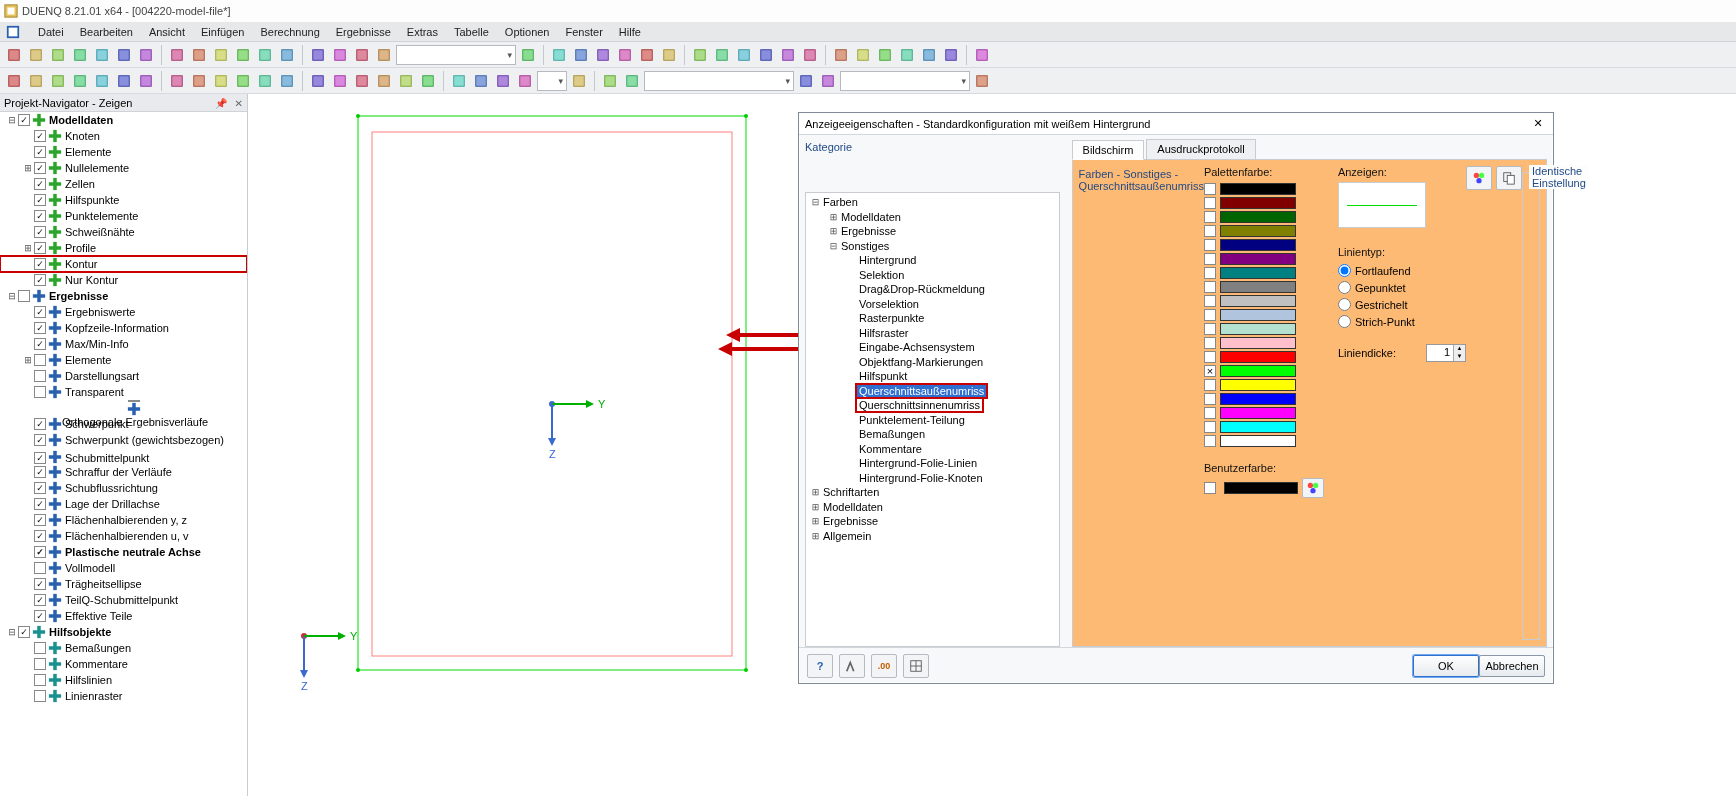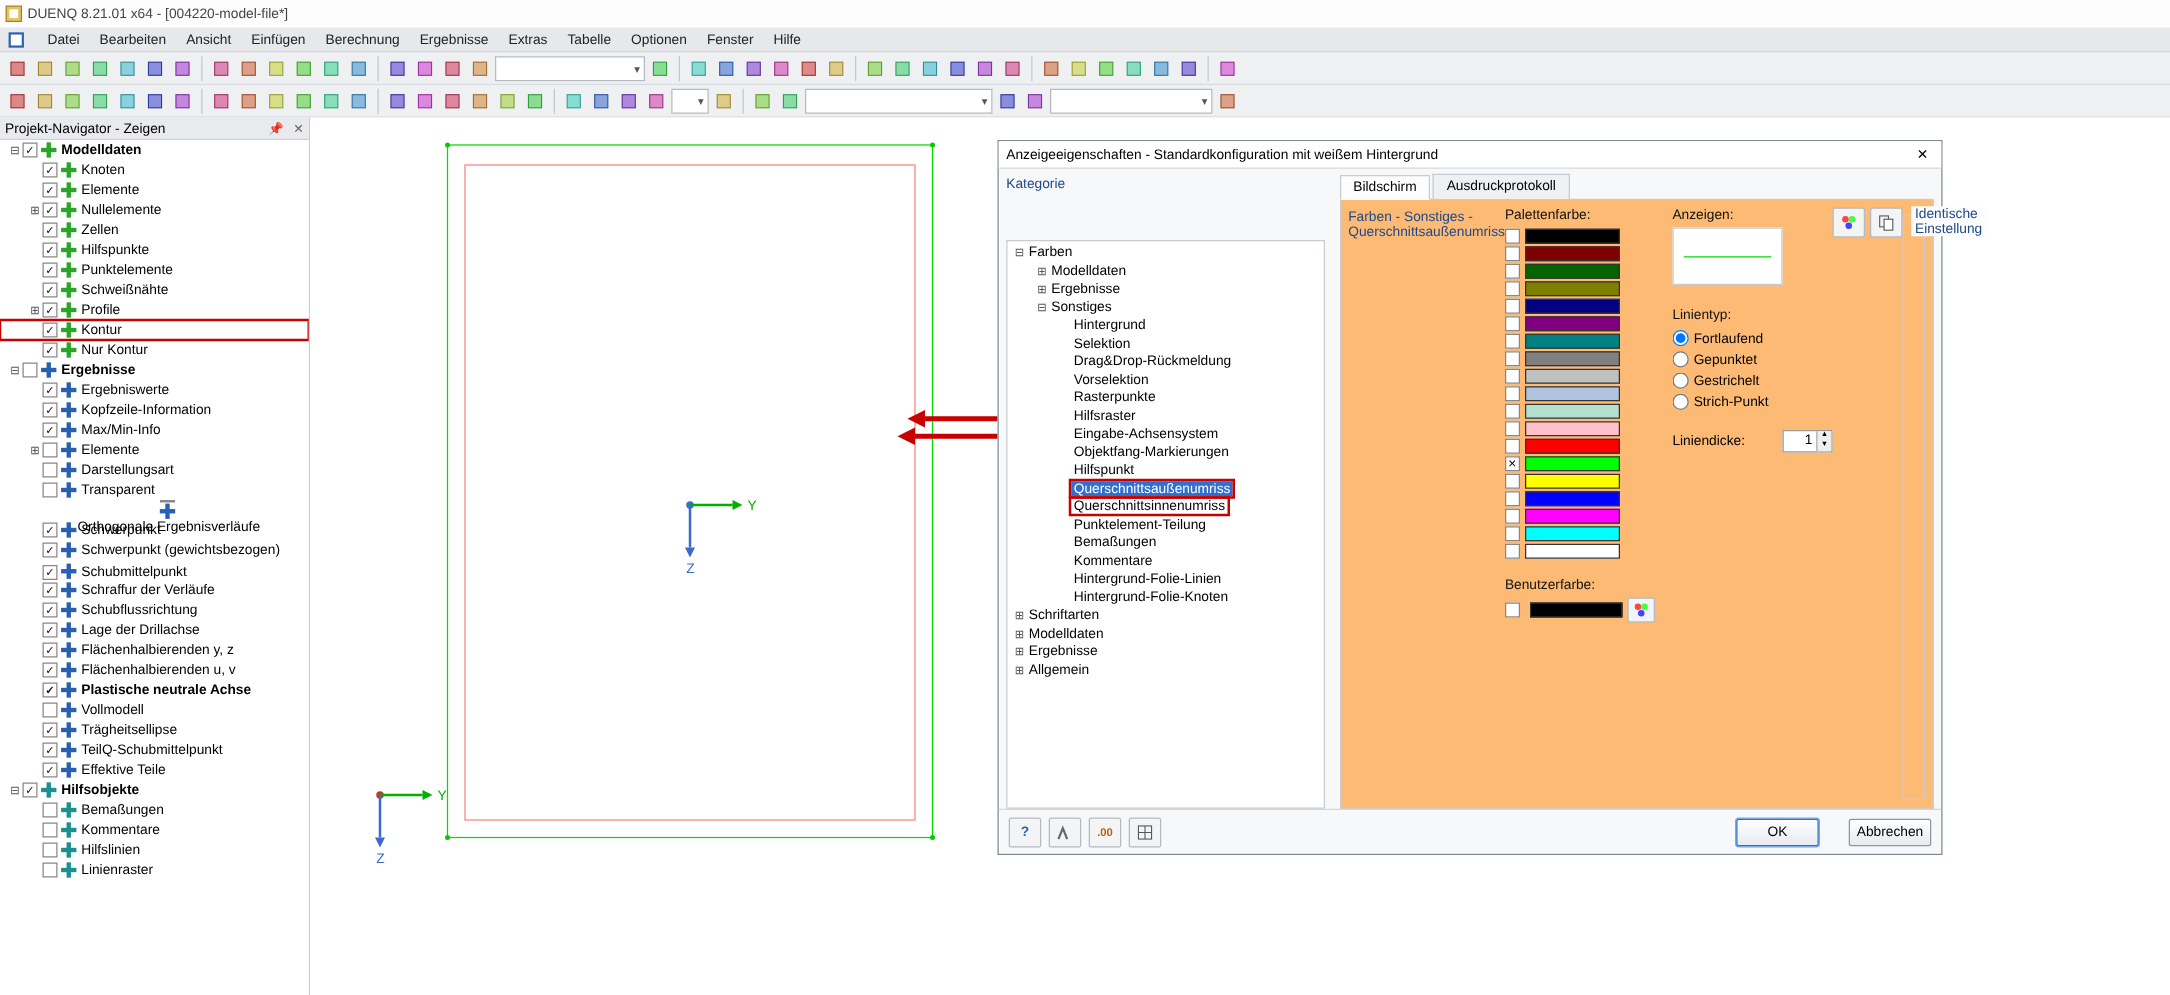--- a/index.html
+++ b/index.html
@@ -69,21 +69,21 @@
   .radio-row input { margin:0;}
   .spinner { width:40px; height:18px; border:1px solid #999; background:#fff; display:flex;}
   .spinner .val { flex:1; text-align:right; padding:1px 3px;}
   .spinner .arrows { width:12px; display:flex; flex-direction:column;}
   .spinner .arrows span { flex:1; font-size:6px; text-align:center; background:#eee; border-left:1px solid #aaa;}
   .identical-group { border:1px solid #c8ccd1; padding:8px 8px 10px 8px; margin-top:6px; position:relative;}
   .identical-group .legend { position:absolute; top:-8px; left:6px; background:#fdfdfd; padding:0 3px; color:#204a87;}
   .dlg-footer { height:36px; border-top:1px solid #d3d7db; display:flex; align-items:center; justify-content:space-between; padding:0 8px;}
   .ftr-left { display:flex; gap:6px;}
   .ftr-btn { width:26px; height:24px; border:1px solid #b5bac0; background:#f3f4f6; display:flex; align-items:center; justify-content:center; border-radius:2px;}
-  .ftr-right { display:flex; gap:24px;}
+  .ftr-right { display:flex; gap:0;}
   .push-btn { min-width:66px; height:22px; border:1px solid #8a97a4; background:linear-gradient(#fefefe,#e7ebef); border-radius:2px; display:flex; align-items:center; justify-content:center; cursor:default;}
   .push-btn.primary { border-color:#2f6fd0; box-shadow:0 0 0 1px #6faaf0;}
   .arrow-line { position:absolute; height:4px; background:#c80000; }
   .arrow-head { position:absolute; width:0;height:0; border-top:7px solid transparent; border-bottom:7px solid transparent; border-right:14px solid #c80000;}
   
   .ico { width:14px; height:14px;}
 </style>
 </head>
 <body>
 

